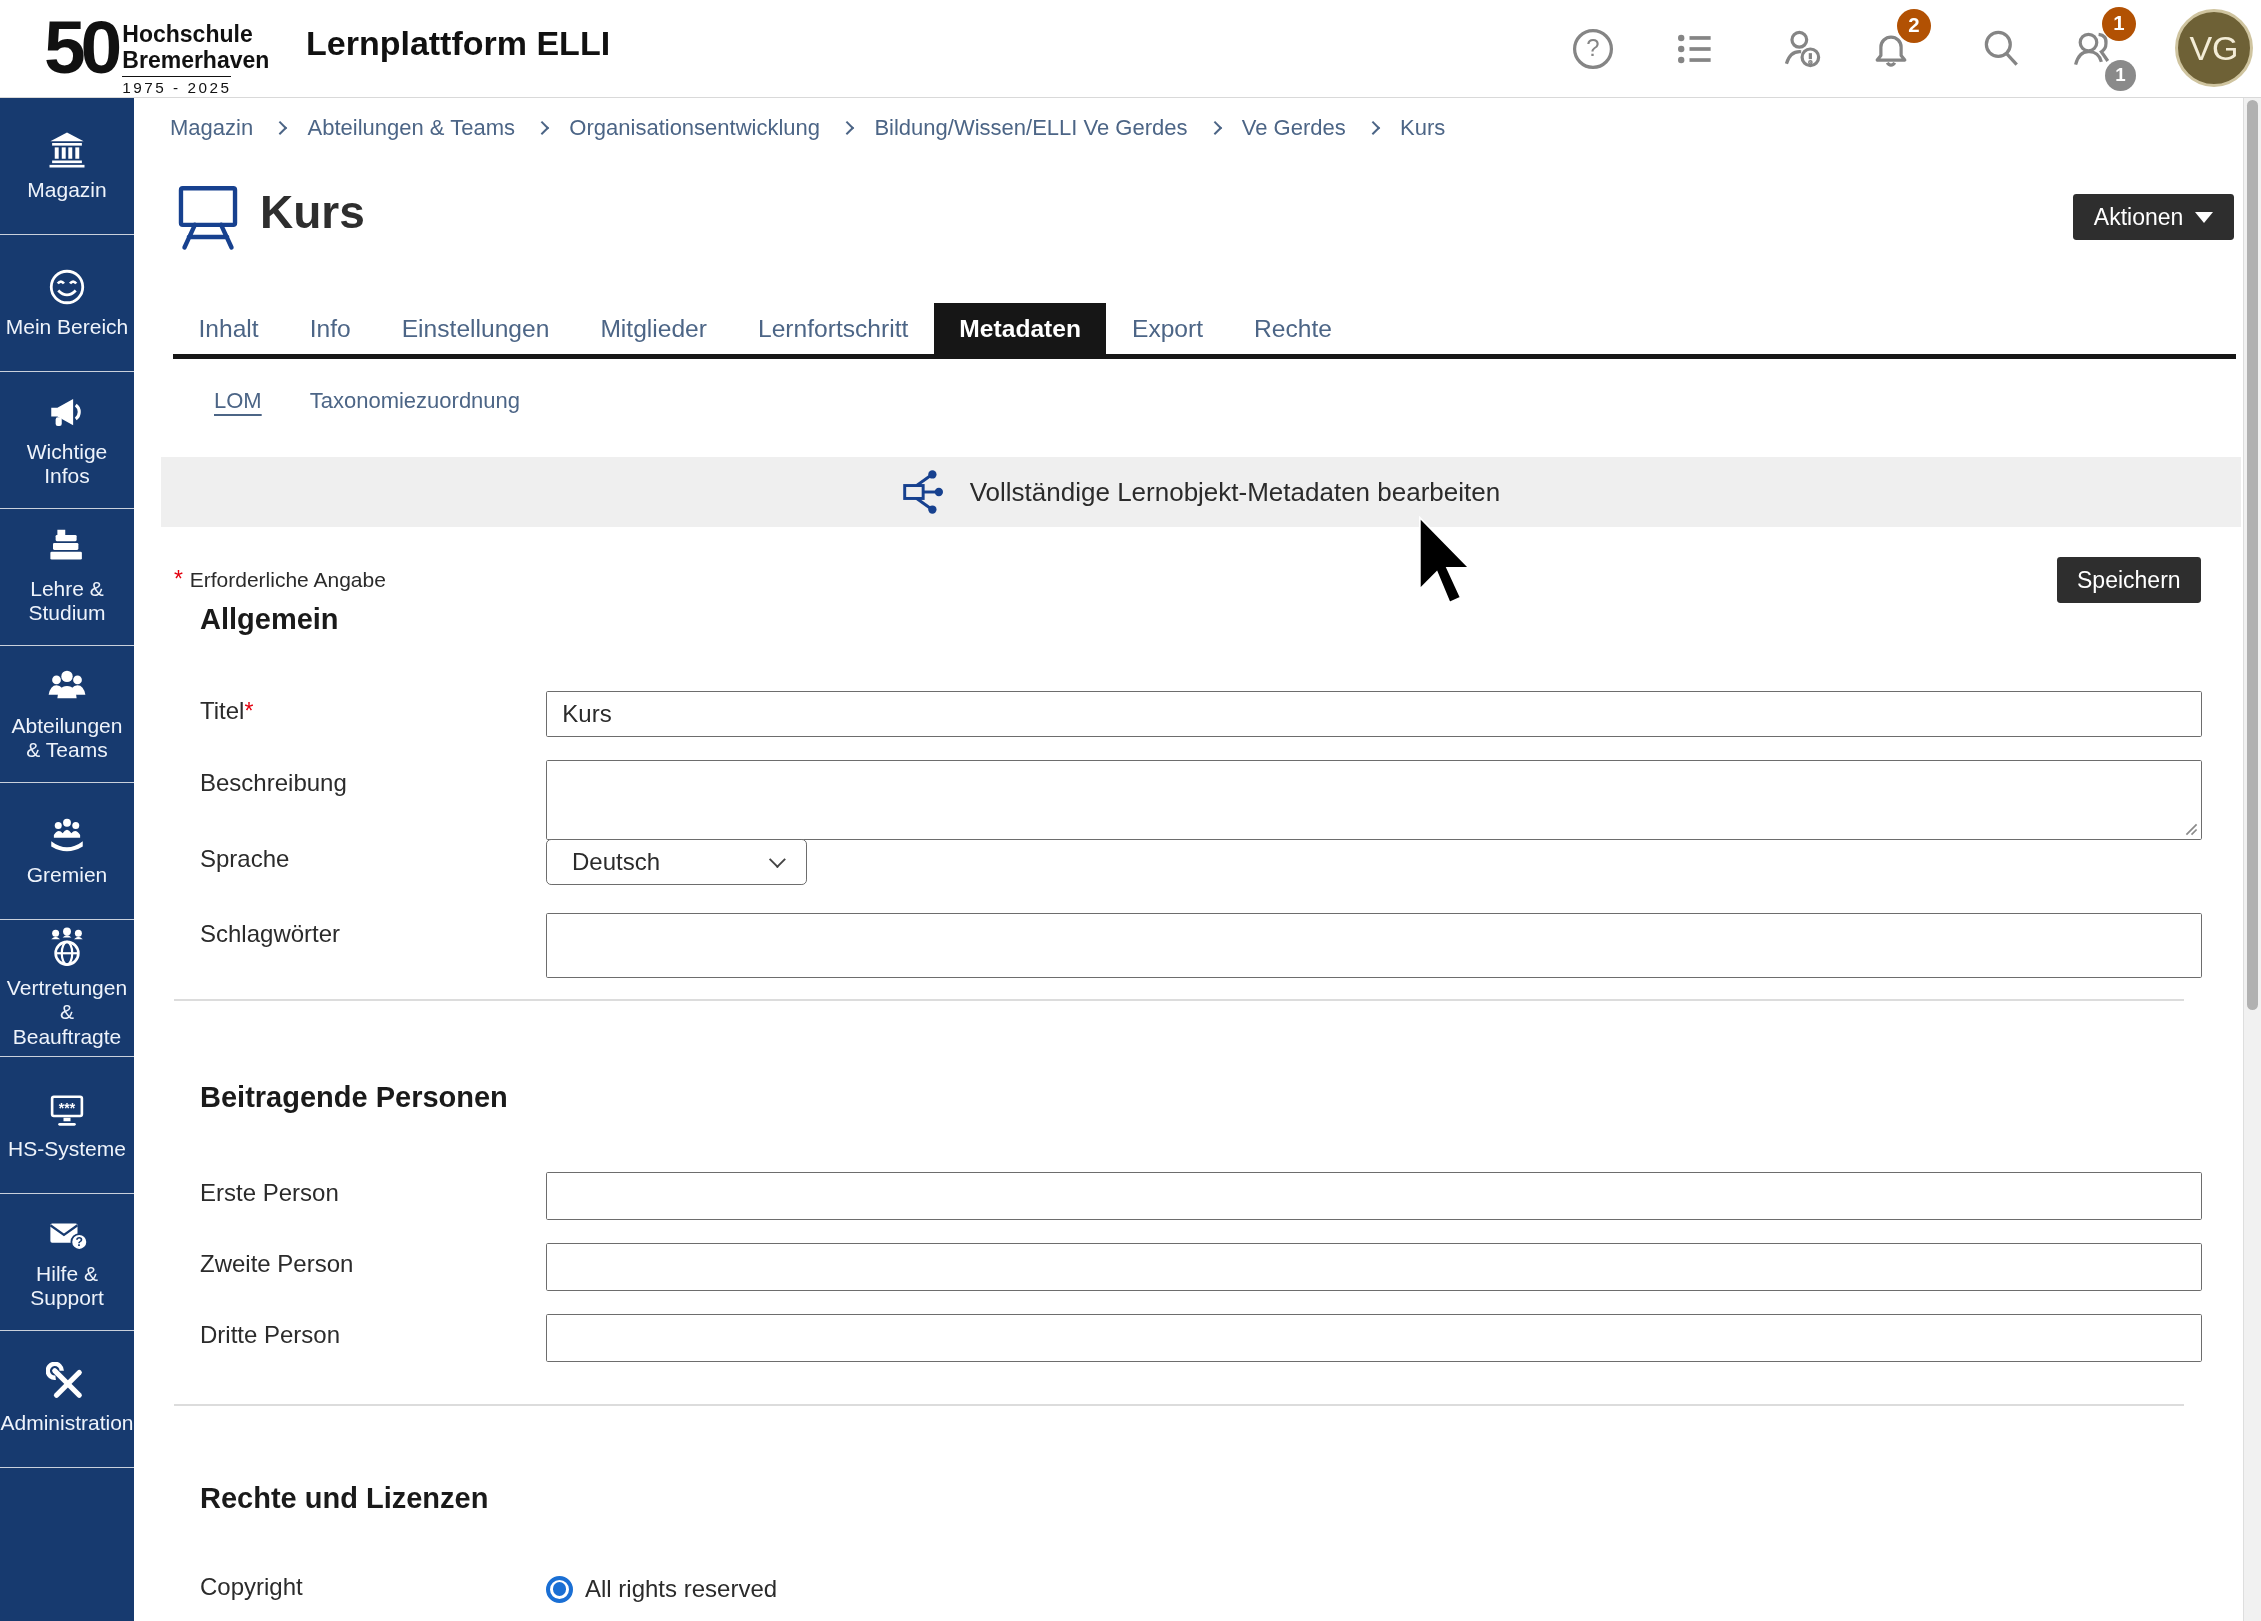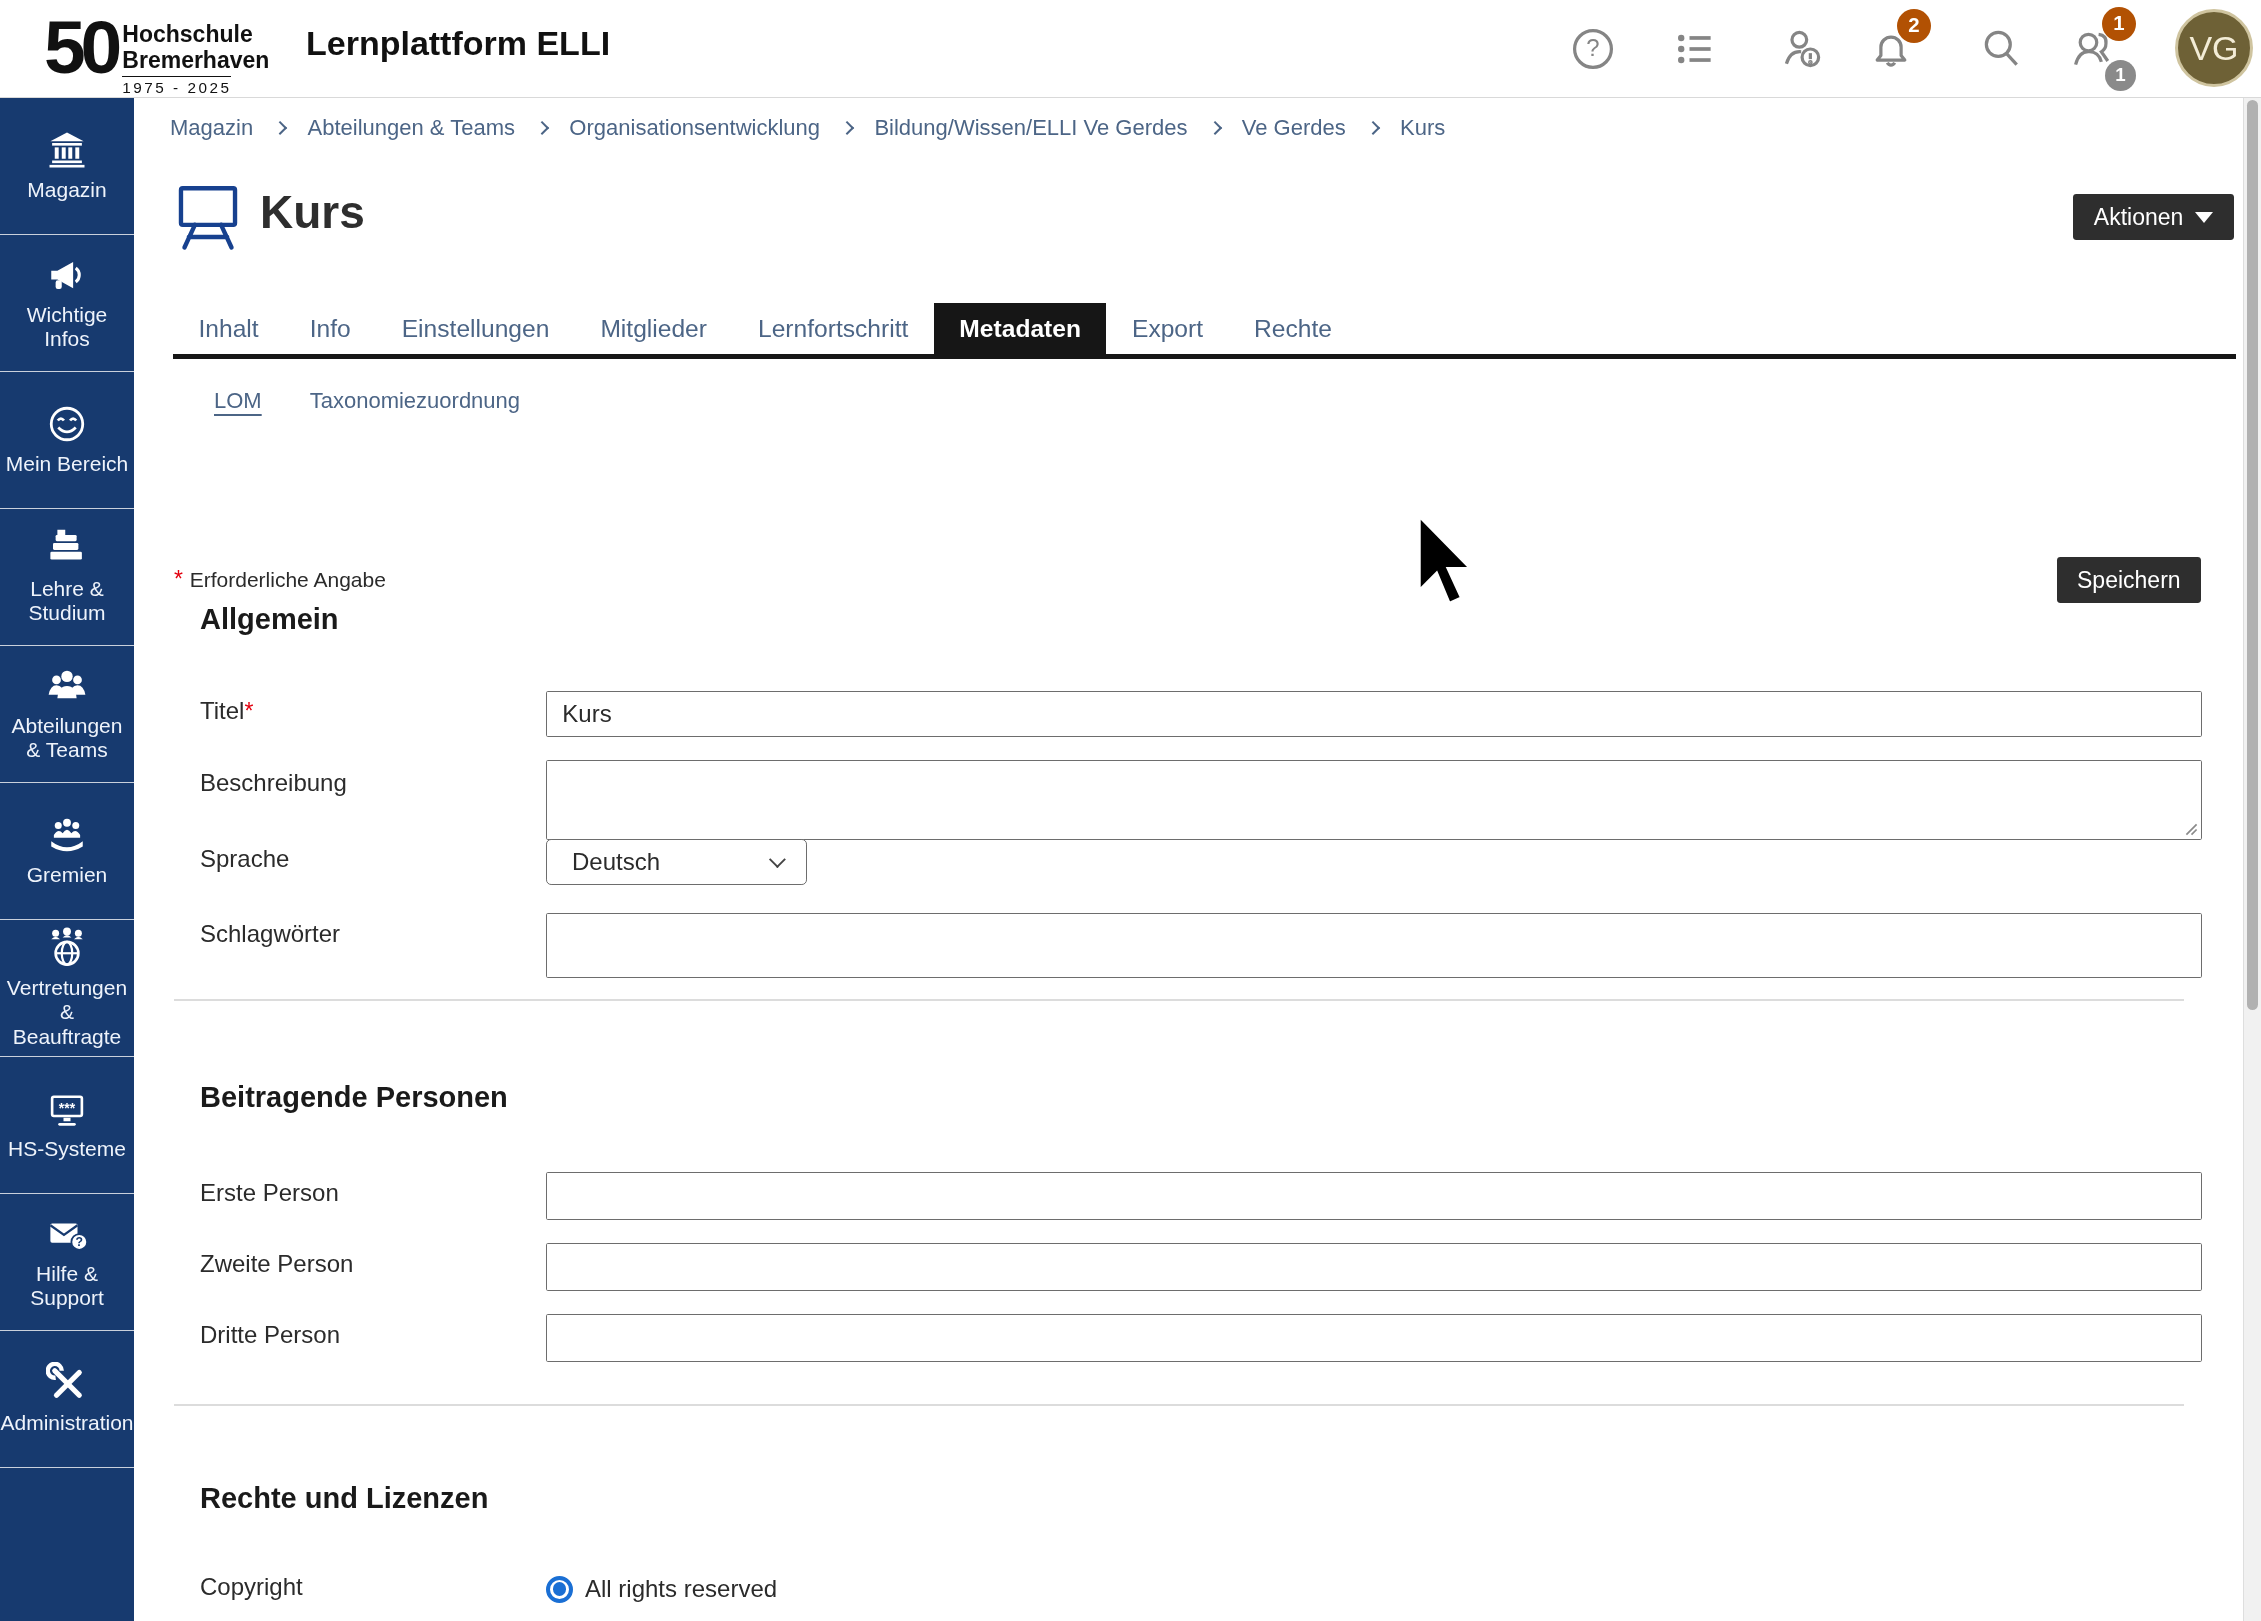--- a/index.html
+++ b/index.html
@@ -171,35 +171,35 @@
         <rect x="10" y="21" width="4.5" height="13"></rect>
         <rect x="18" y="21" width="4.5" height="13"></rect>
         <rect x="25.5" y="21" width="4.5" height="13"></rect>
         <rect x="33.5" y="21" width="4.5" height="13"></rect>
         <rect x="7" y="36" width="34" height="3"></rect>
         <rect x="4" y="41" width="40" height="3"></rect>
       </svg>
     <div class="side-label">Magazin</div>
   </div>
   <div class="side-item">
-    <svg viewBox="0 0 48 48" fill="#fff">
-        <path d="M6 19 h7 l18 -10 v30 l-18 -10 h-7 z"></path>
-        <path d="M34 16 a10 10 0 0 1 0 16" fill="none" stroke="#fff" stroke-width="3.5"></path>
-        <rect x="11" y="30" width="7" height="10" rx="2.5"></rect>
-      </svg>
-    <div class="side-label">Wichtige Infos</div>
-  </div>
-  <div class="side-item">
     <svg viewBox="0 0 48 48" fill="none" stroke="#fff" stroke-width="3.2">
         <circle cx="24" cy="24" r="18"></circle>
         <path d="M13.5 20 q3.5 -4.5 7 0"></path>
         <path d="M27.5 20 q3.5 -4.5 7 0"></path>
         <path d="M14 28 q10 10 20 0"></path>
       </svg>
     <div class="side-label">Mein Bereich</div>
+  </div>
+  <div class="side-item">
+    <svg viewBox="0 0 48 48" fill="#fff">
+        <path d="M6 19 h7 l18 -10 v30 l-18 -10 h-7 z"></path>
+        <path d="M34 16 a10 10 0 0 1 0 16" fill="none" stroke="#fff" stroke-width="3.5"></path>
+        <rect x="11" y="30" width="7" height="10" rx="2.5"></rect>
+      </svg>
+    <div class="side-label">Wichtige Infos</div>
   </div>
   <div class="side-item">
     <svg viewBox="0 0 48 48" fill="#fff">
         <path d="M13 2 h9 v10 l-4.5 -3.5 -4.5 3.5 z"></path>
         <rect x="11" y="8" width="24" height="7" rx="1.5"></rect>
         <rect x="8" y="17" width="29" height="8" rx="1.5"></rect>
         <rect x="5" y="27" width="36" height="9" rx="1.5"></rect>
       </svg>
     <div class="side-label">Lehre &amp; Studium</div>
   </div>
@@ -305,20 +305,32 @@
     <div class="tab active">Metadaten</div>
     <div class="tab">Export</div>
     <div class="tab">Rechte</div>
   </div>
 
   <div class="subtabs">
     <div class="subtab active">LOM</div>
     <div class="subtab">Taxonomiezuordnung</div>
   </div>
 
+  <div class="banner">
+    <svg viewBox="0 0 52 52">
+      <rect x="4" y="19" width="20" height="14" fill="none" stroke="#17418f" stroke-width="3.2"></rect>
+      <line x1="24" y1="26" x2="37" y2="26" stroke="#17418f" stroke-width="3.2"></line>
+      <line x1="17" y1="19" x2="31" y2="9" stroke="#17418f" stroke-width="3.2"></line>
+      <line x1="17" y1="33" x2="31" y2="43" stroke="#17418f" stroke-width="3.2"></line>
+      <circle cx="41" cy="26" r="4.5" fill="#17418f"></circle>
+        <circle cx="34" cy="7" r="4.5" fill="#17418f"></circle>
+        <circle cx="34" cy="45" r="4.5" fill="#17418f"></circle>
+    </svg>
+    <span class="banner-label">Vollständige Lernobjekt-Metadaten bearbeiten</span>
+  </div>
 
   <div class="required-note">
     <span class="req-star">*</span><span>Erforderliche Angabe</span>
   </div>
   <button class="btn-dark save-btn">
     <span>Speichern</span>
   </button>
 
   <h2 class="sec-heading" style="top:505px">Allgemein</h2>
 

